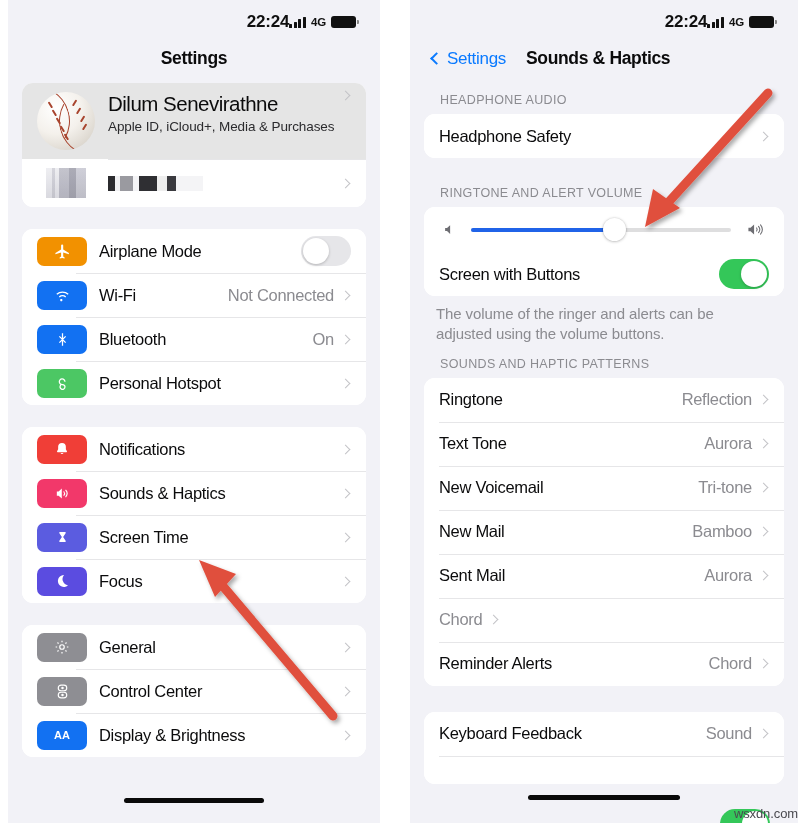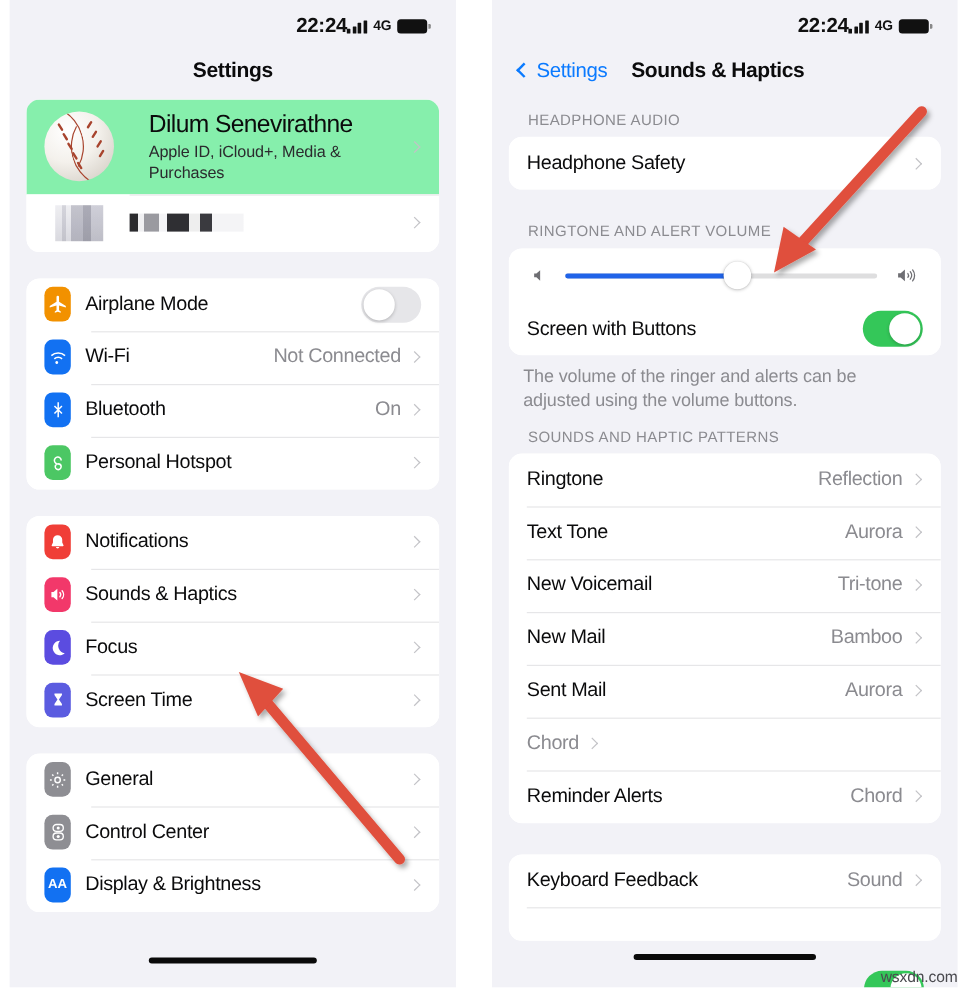--- a/index.html
+++ b/index.html
@@ -117,21 +117,21 @@
     padding: 0 13px 0 15px;
     background: #fff;
   }
   .row + .row:before {
     content: "";
     position: absolute; left: 15px; right: 0; top: 0;
     height: 1px; background: #e6e6e8;
   }
   .row.has-icon + .row.has-icon:before { left: 54px; }
   .row .ic {
-    width: 22px; height: 29px;
+    width: 50px; height: 29px;
     border-radius: 7px;
     display: flex; align-items: center; justify-content: center;
     flex: 0 0 auto;
     margin-right: 12px;
     color: #fff;
     font-size: 15px;
     line-height: 1;
   }
   .row .label {
     font-size: 16.5px;
@@ -152,24 +152,23 @@
     width: 7px; height: 7px;
     border-top: 1.9px solid #c3c3c7;
     border-right: 1.9px solid #c3c3c7;
     transform: rotate(45deg);
     margin-right: 4px;
   }
 
   
   .aid-row {
     position: relative;
-    display: flex; align-items: center;
+    display: flex; align-items: flex-start;
     padding: 9px 13px 9px 15px;
-    background: #86efac;
-    gap: 16px;
+    background: #e5e5e5;
   }
   .ball {
     width: 58px; height: 58px; border-radius: 50%;
     flex: 0 0 auto; margin-right: 13px;
     background:
       radial-gradient(circle at 33% 28%, #ffffff 0%, #f4f1ec 45%, #ddd8d0 78%, #c6c0b6 100%);
     position: relative; overflow: hidden;
   }
   .ball .seam {
     position: absolute; border: 1.6px solid #a8442e; border-radius: 50%;
@@ -391,35 +390,35 @@
               <g stroke="#fff" stroke-width="1.6" fill="none" stroke-linecap="round">
                 <path d="M14 9.5a4 4 0 0 1 0 5"></path>
                 <path d="M16.6 7.4a7 7 0 0 1 0 9.2"></path>
               </g>
             </svg>
         </span>
         <span class="label">Sounds &amp; Haptics</span>
         <span class="chev"></span>
       </div>
       <div class="row has-icon">
+        <span class="ic" style="background:#5b5ce0">
+          <svg width="15" height="15" viewBox="0 0 24 24" fill="#fff">
+              <path d="M7 3h10v2l-4 6 4 6v2H7v-2l4-6-4-6z"></path>
+            </svg>
+        </span>
+        <span class="label">Screen Time</span>
+        <span class="chev"></span>
+      </div>
+      <div class="row has-icon">
         <span class="ic" style="background:#5b4ce0">
           <svg width="16" height="16" viewBox="0 0 24 24" fill="#fff">
               <path d="M15 3a9 9 0 1 0 6 15.6A9.6 9.6 0 0 1 15 3z"></path>
             </svg>
         </span>
         <span class="label">Focus</span>
-        <span class="chev"></span>
-      </div>
-      <div class="row has-icon">
-        <span class="ic" style="background:#5b5ce0">
-          <svg width="15" height="15" viewBox="0 0 24 24" fill="#fff">
-              <path d="M7 3h10v2l-4 6 4 6v2H7v-2l4-6-4-6z"></path>
-            </svg>
-        </span>
-        <span class="label">Screen Time</span>
         <span class="chev"></span>
       </div>
     </div>
 
     <div class="group spaced">
       <div class="row has-icon">
         <span class="ic" style="background:#8e8e93">
           <svg width="18" height="18" viewBox="0 0 24 24" fill="none" stroke="#fff" stroke-width="1.6">
               <circle cx="12" cy="12" r="3"></circle>
               <path d="M12 3.5v2M12 18.5v2M3.5 12h2M18.5 12h2M6 6l1.4 1.4M16.6 16.6L18 18M18 6l-1.4 1.4M7.4 16.6L6 18"></path>

